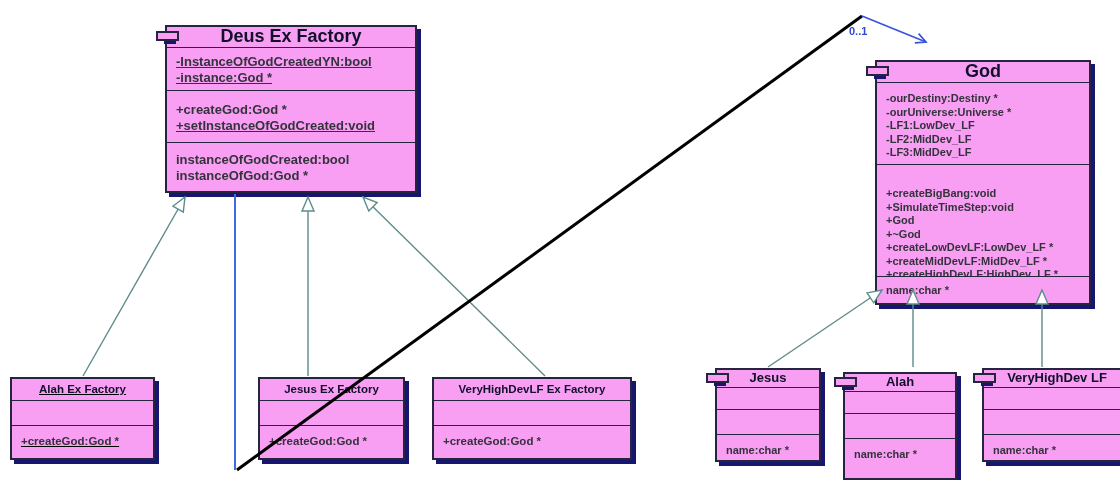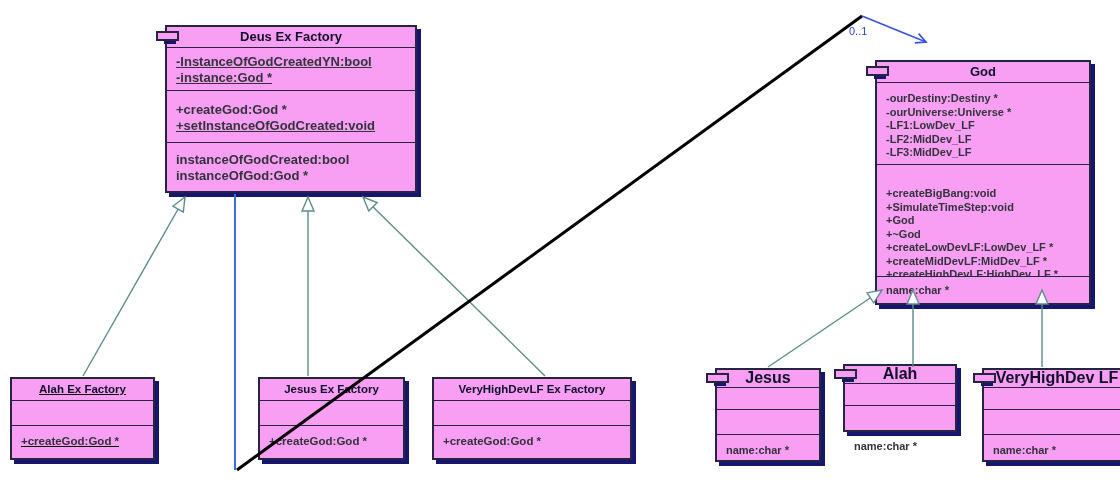--- a/index.html
+++ b/index.html
@@ -9,46 +9,46 @@
   }
   
   .cls{
     position:absolute;box-sizing:border-box;
     background:#F89EF3;
     border:2px solid #25253f;
     box-shadow:4px 4px 0 0 #16166E;
   }
   .cls .title{
     box-sizing:border-box;text-align:center;font-weight:bold;color:#10102a;
-    font-size:13px;line-height:19px;height:20px;white-space:nowrap;overflow:hidden;
+    font-size:18px;line-height:19px;height:20px;white-space:nowrap;overflow:hidden;
   }
   .cls .sec{box-sizing:border-box;border-top:1px solid #25253f;overflow:hidden;}
   .cls .row{
     font-weight:bold;color:#33333c;white-space:nowrap;
     font-size:13px;height:16px;line-height:16px;padding-left:9px;
   }
   .cls .row.u{text-decoration:underline;}
   .cls .row.indent{}
   .god .row{font-size:11px;height:13.5px;line-height:13.5px;}
-  .small .title{font-size:16px;height:17px;line-height:16px;}
+  .small .title{font-size:13px;height:17px;line-height:16px;}
   .small .row{font-size:11px;}
   .factory .title{font-size:11.5px;height:21px;line-height:20px;}
   .factory .row{font-size:11.5px;}
   
   .tab{
     position:absolute;width:23px;height:10px;left:-11px;top:4px;
     background:#F89EF3;border:2px solid #25253f;box-sizing:border-box;z-index:3;
   }
   .tab::after{
     content:"";position:absolute;left:6px;top:8px;width:12px;height:3px;background:#16166E;
   }
   
   svg.wires{position:absolute;left:0;top:0;pointer-events:none;}
   .mult{
-    position:absolute;font-weight:normal;font-size:11px;color:#2F49D1;white-space:nowrap;
+    position:absolute;font-weight:bold;font-size:11px;color:#2F49D1;white-space:nowrap;
   }
 </style>
 </head>
 <body>
 
 <div id="canvas">
 
   <div class="cls" style="left:165px;top:25px;width:252px;height:168px;">
     <div class="tab"></div>
     <div class="title">Deus Ex Factory</div>
@@ -117,21 +117,21 @@
   <div class="cls small" style="left:715px;top:368px;width:106px;height:94px;">
     <div class="tab" style="top:3px;"></div>
     <div class="title">Jesus</div>
     <div class="sec" style="height:22px;"></div>
     <div class="sec" style="height:25px;"></div>
     <div class="sec" style="height:26px;padding-top:7px;">
       <div class="row indent">name:char *</div>
     </div>
   </div>
 
-  <div class="cls small" style="left:843px;top:364px;width:114px;height:68px;">
+  <div class="cls small" style="left:843px;top:372px;width:114px;height:108px;">
     <div class="tab" style="top:3px;"></div>
     <div class="title">Alah</div>
     <div class="sec" style="height:22px;"></div>
     <div class="sec" style="height:25px;"></div>
     <div class="sec" style="height:26px;padding-top:7px;">
       <div class="row indent">name:char *</div>
     </div>
   </div>
 
   <div class="cls small" style="left:982px;top:368px;width:150px;height:94px;">

